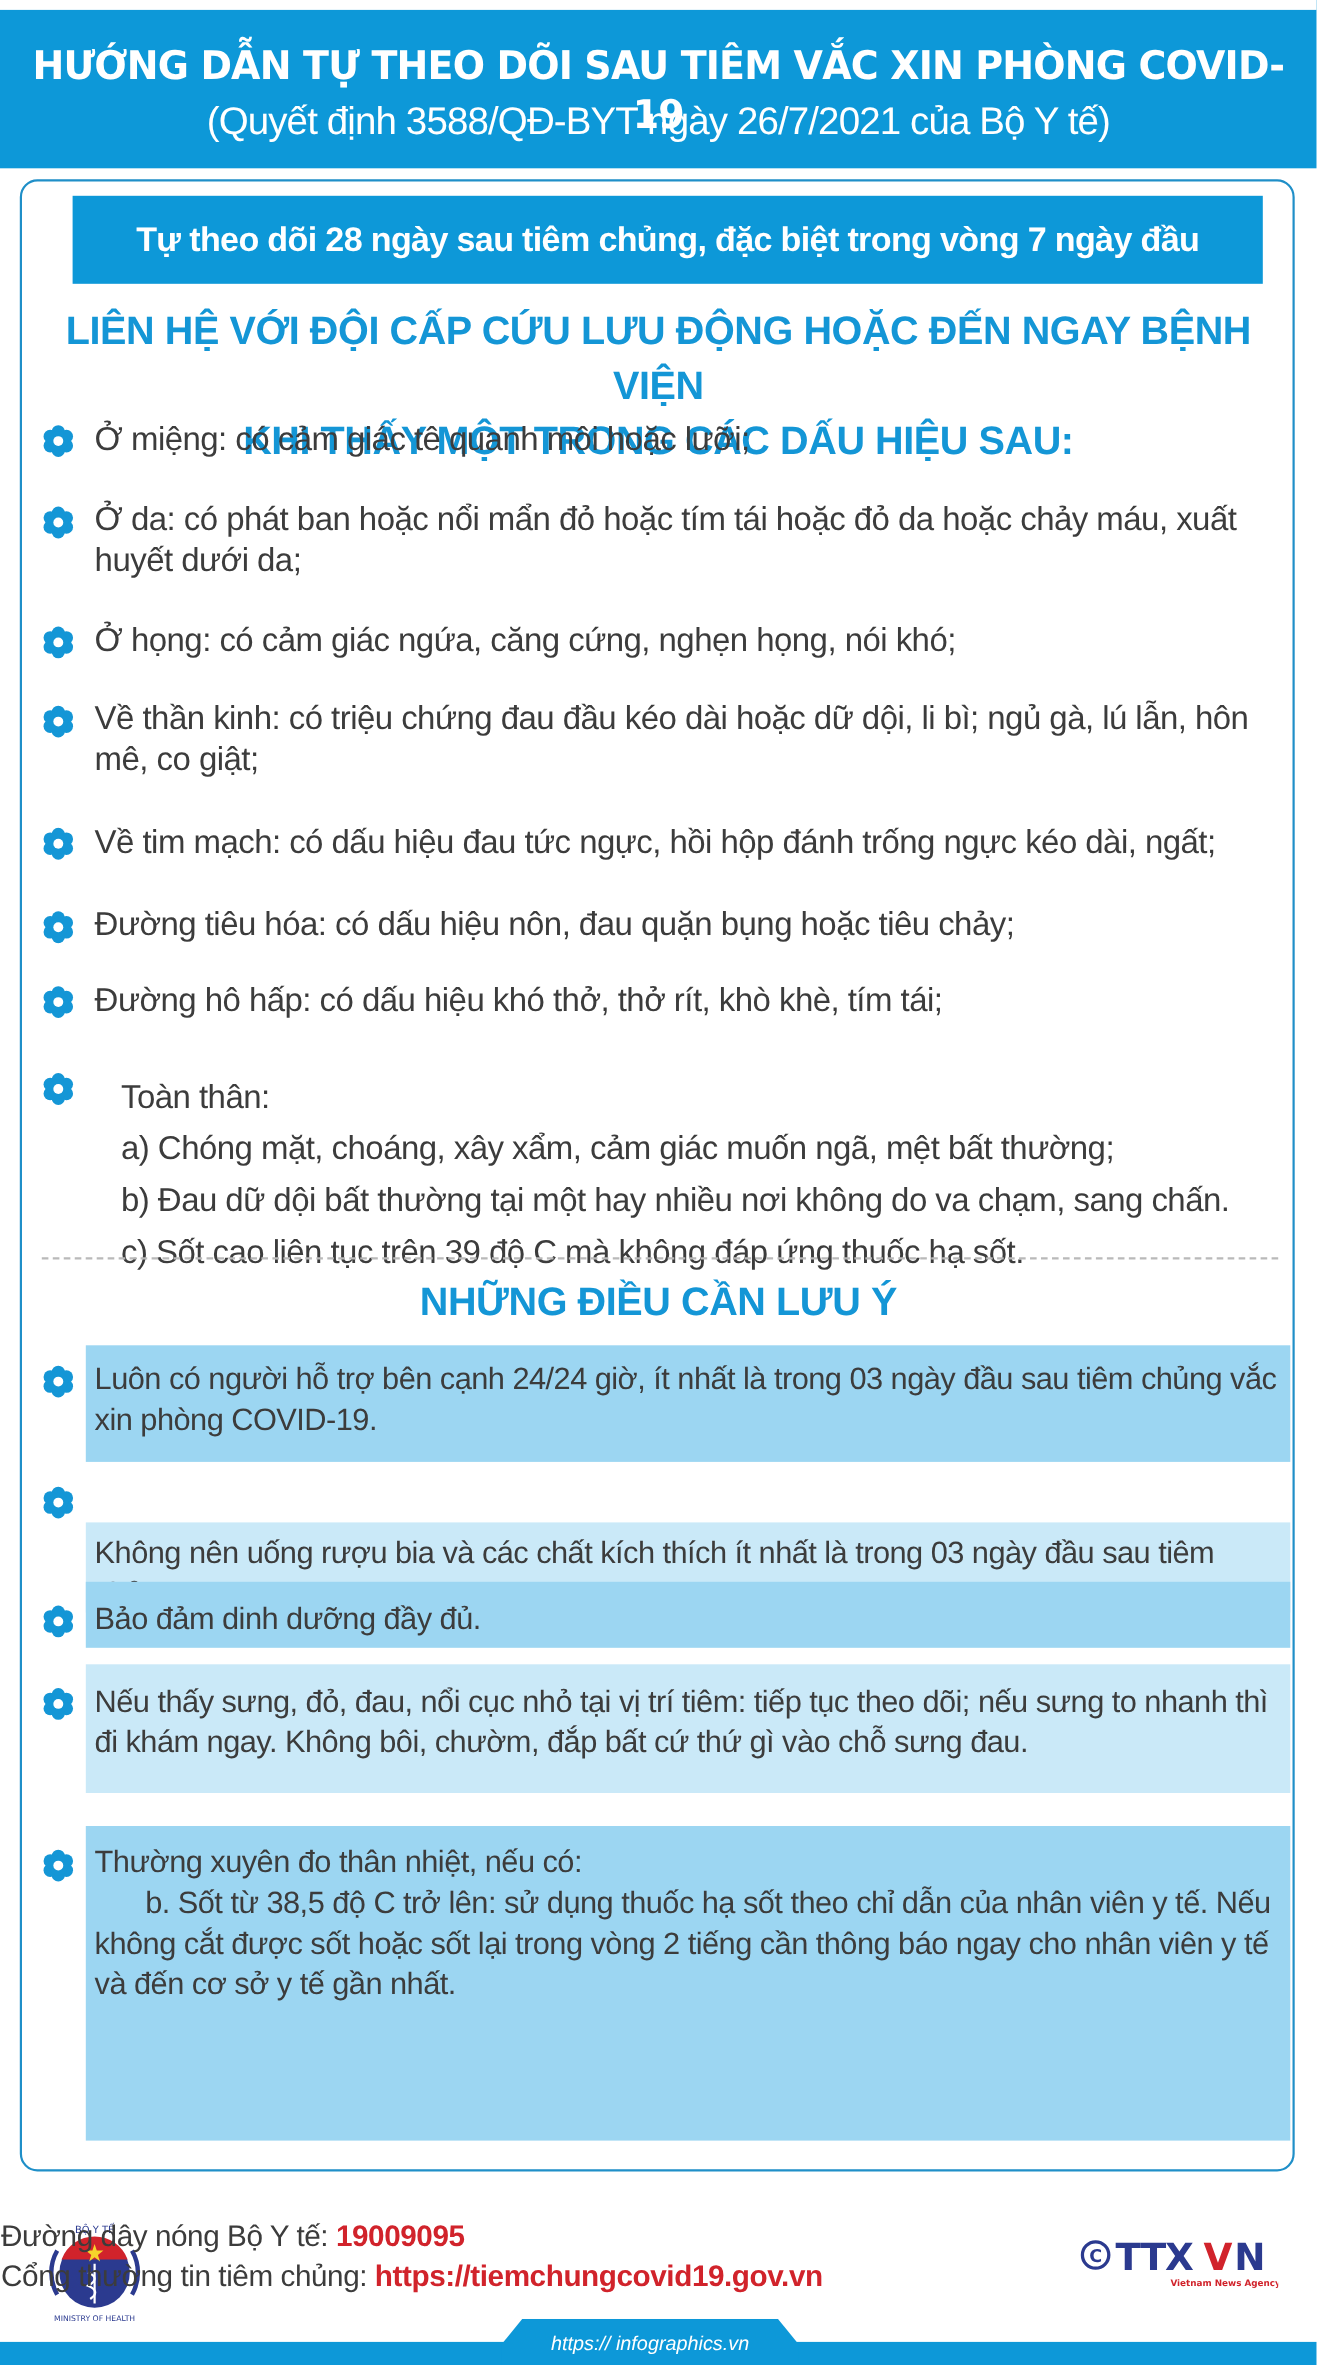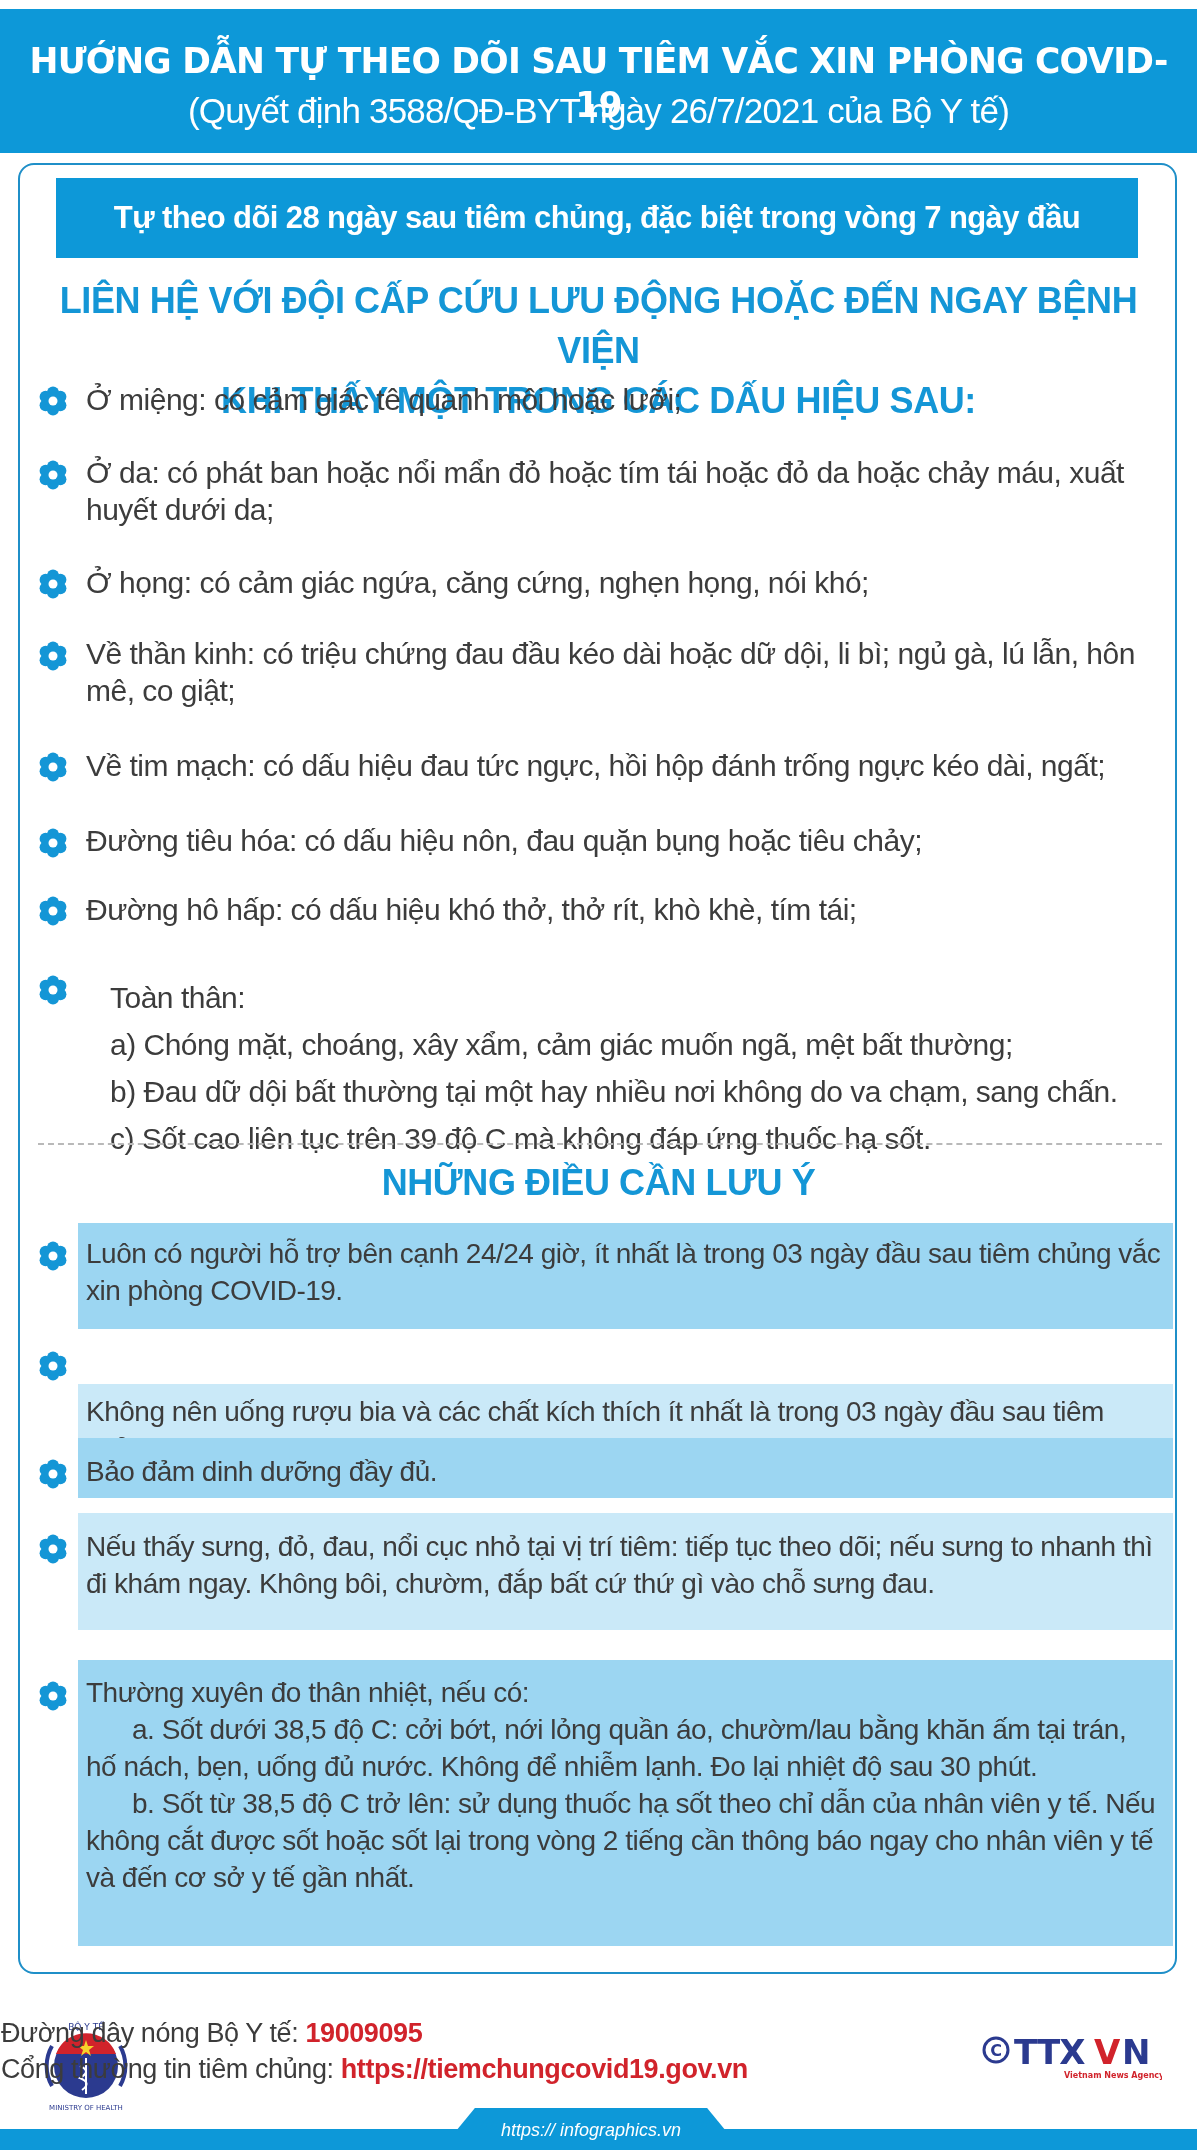--- a/index.html
+++ b/index.html
@@ -22,21 +22,21 @@
     font-family: "Liberation Sans", sans-serif; font-size: 35px; line-height: 44px;
     letter-spacing: -0.8px;
   }
 
   .card {
     position: absolute; left: 18px; top: 163px; width: 1159px; height: 1811px;
     border: 2px solid #1f8fc8; border-radius: 16px; background: #ffffff;
   }
 
   .banner {
-    position: absolute; left: 56px; top: 178px; width: 1082px; height: 80px;
+    position: absolute; left: 66px; top: 178px; width: 1082px; height: 80px;
     background: #0d98d8; color: #ffffff; text-align: center;
     font-family: "Liberation Sans", sans-serif; font-weight: bold; font-size: 31px;
     line-height: 80px; letter-spacing: -0.6px;
   }
 
   .section-title {
     position: absolute; left: 40px; width: 1117px; text-align: center;
     color: #1496d6; font-family: "Liberation Sans", sans-serif; font-weight: bold;
     font-size: 36px; letter-spacing: -0.4px;
   }
@@ -194,21 +194,20 @@
 <div class="note light" style="top:1513px;height:117px">
   <div class="note-text" style="top:15px">Nếu thấy sưng, đỏ, đau, nổi cục nhỏ tại vị trí tiêm: tiếp tục theo dõi; nếu sưng to nhanh thì đi khám ngay. Không bôi, chườm, đắp bất cứ thứ gì vào chỗ sưng đau.</div>
 </div>
 <svg class="flower" style="left:38px;top:1534px" viewBox="0 0 30 30">
     <use href="#flower"></use>
   </svg>
 
 <div class="note dark" style="top:1660px;height:286px">
   <div class="note-text" style="top:14px">
     <span class="sub">Thường xuyên đo thân nhiệt, nếu có:</span>
-    <span class="sub" style="text-indent:46px">a. Sốt dưới 38,5 độ C: cởi bớt, nới lỏng quần áo, chườm/lau bằng khăn ấm tại trán, hố nách, bẹn, uống đủ nước. Không để nhiễm lạnh. Đo lại nhiệt độ sau 30 phút.</span>
     <span class="sub" style="text-indent:46px">b. Sốt từ 38,5 độ C trở lên: sử dụng thuốc hạ sốt theo chỉ dẫn của nhân viên y tế. Nếu không cắt được sốt hoặc sốt lại trong vòng 2 tiếng cần thông báo ngay cho nhân viên y tế và đến cơ sở y tế gần nhất.</span>
   </div>
 </div>
 <svg class="flower" style="left:38px;top:1681px" viewBox="0 0 30 30">
     <use href="#flower"></use>
   </svg>
 
 <svg class="moh-logo" viewBox="0 0 100 100">
   <path d="M16 70 A40 40 0 0 1 16 30" stroke="#2b3a8f" stroke-width="4" fill="none"></path>
   <path d="M84 30 A40 40 0 0 1 84 70" stroke="#2b3a8f" stroke-width="4" fill="none"></path>

